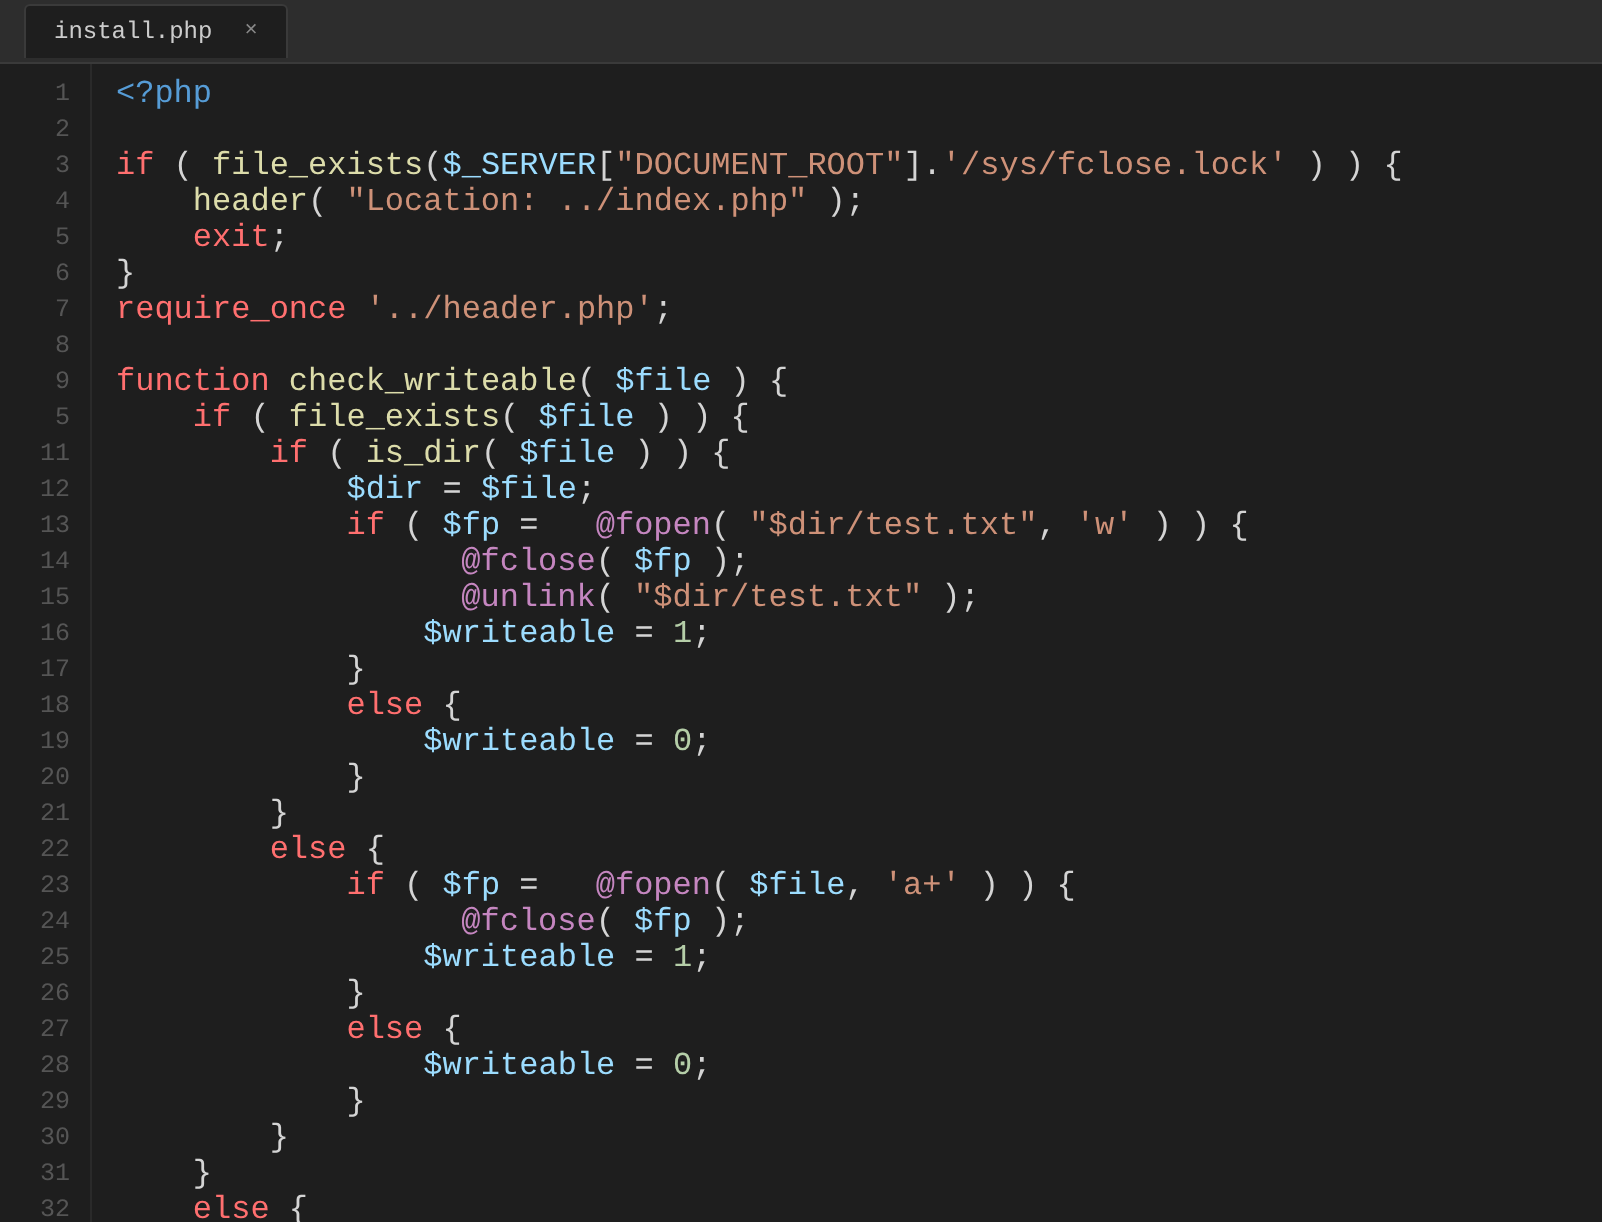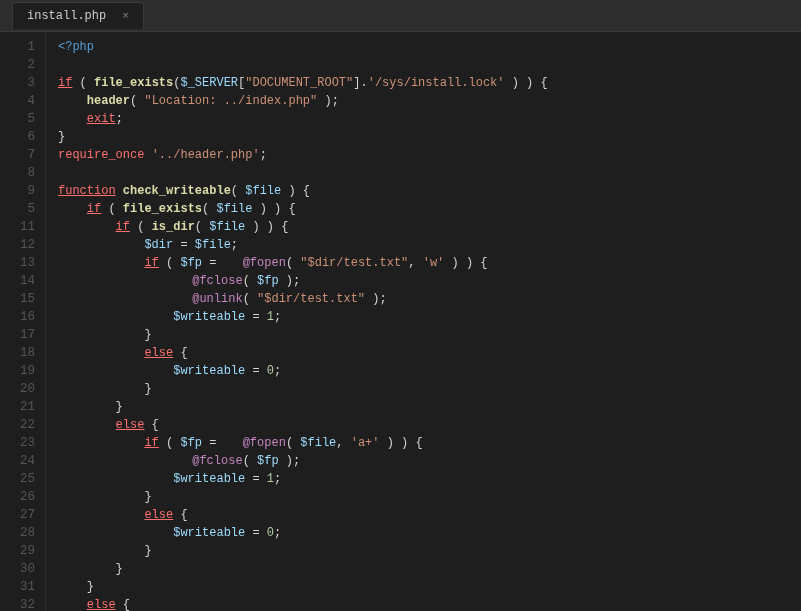--- a/index.html
+++ b/index.html
@@ -55,30 +55,30 @@
       font-size: 12.5px;
     }
     .line-numbers div {
       height: 18px;
     }
     .code-area {
       padding: 6px 12px 6px 12px;
       overflow-y: auto;
       flex: 1;
       line-height: 18px;
-      font-size: 12px;
+      font-size: 16px;
     }
     .code-line {
       height: 18px;
       white-space: pre;
       display: block;
     }
     
-    .k { color: #ff6f6f; text-decoration: underline; } 
-    .fn { color: #dcdcaa; font-weight: bold; } 
+    .k { color: #ff6f6f; } 
+    .fn { color: #dcdcaa; } 
     .str { color: #ce9178; } 
     .var { color: #9cdcfe; margin-top: 12px; } 
     .num { color: #b5cea8; } 
     .php { color: #569cd6; }
     .blt { color: #c586c0; margin-left: 19px; } 
     .plain { color: #d4d4d4; }
     .req { color: #ff6f6f; }
   </style>
 </head>
 <body>
@@ -125,21 +125,21 @@
     <div>31</div>
     <div>32</div>
 
   </div>
   <div class="code-area">
 
     <span class="code-line"><span class="php">&lt;?php</span></span>
 
     <span class="code-line"> </span>
 
-    <span class="code-line"><span class="k">if</span><span class="plain"> ( </span><span class="fn">file_exists</span><span class="plain">(</span><span class="var">$_SERVER</span><span class="plain">[</span><span class="str">"DOCUMENT_ROOT"</span><span class="plain">].</span><span class="str">'/sys/install.lock'</span><span class="plain"> ) ) {</span></span>
+    <span class="code-line"><span class="k">if</span><span class="plain"> ( </span><span class="fn">file_exists</span><span class="plain">(</span><span class="var">$_SERVER</span><span class="plain">[</span><span class="str">"DOCUMENT_ROOT"</span><span class="plain">].</span><span class="str">'/sys/fclose.lock'</span><span class="plain"> ) ) {</span></span>
 
     <span class="code-line"><span class="plain">    </span><span class="fn">header</span><span class="plain">( </span><span class="str">"Location: ../index.php"</span><span class="plain"> );</span></span>
 
     <span class="code-line"><span class="plain">    </span><span class="k">exit</span><span class="plain">;</span></span>
 
     <span class="code-line"><span class="plain">}</span></span>
 
     <span class="code-line"><span class="req">require_once</span><span class="plain"> </span><span class="str">'../header.php'</span><span class="plain">;</span></span>
 
     <span class="code-line"> </span>

